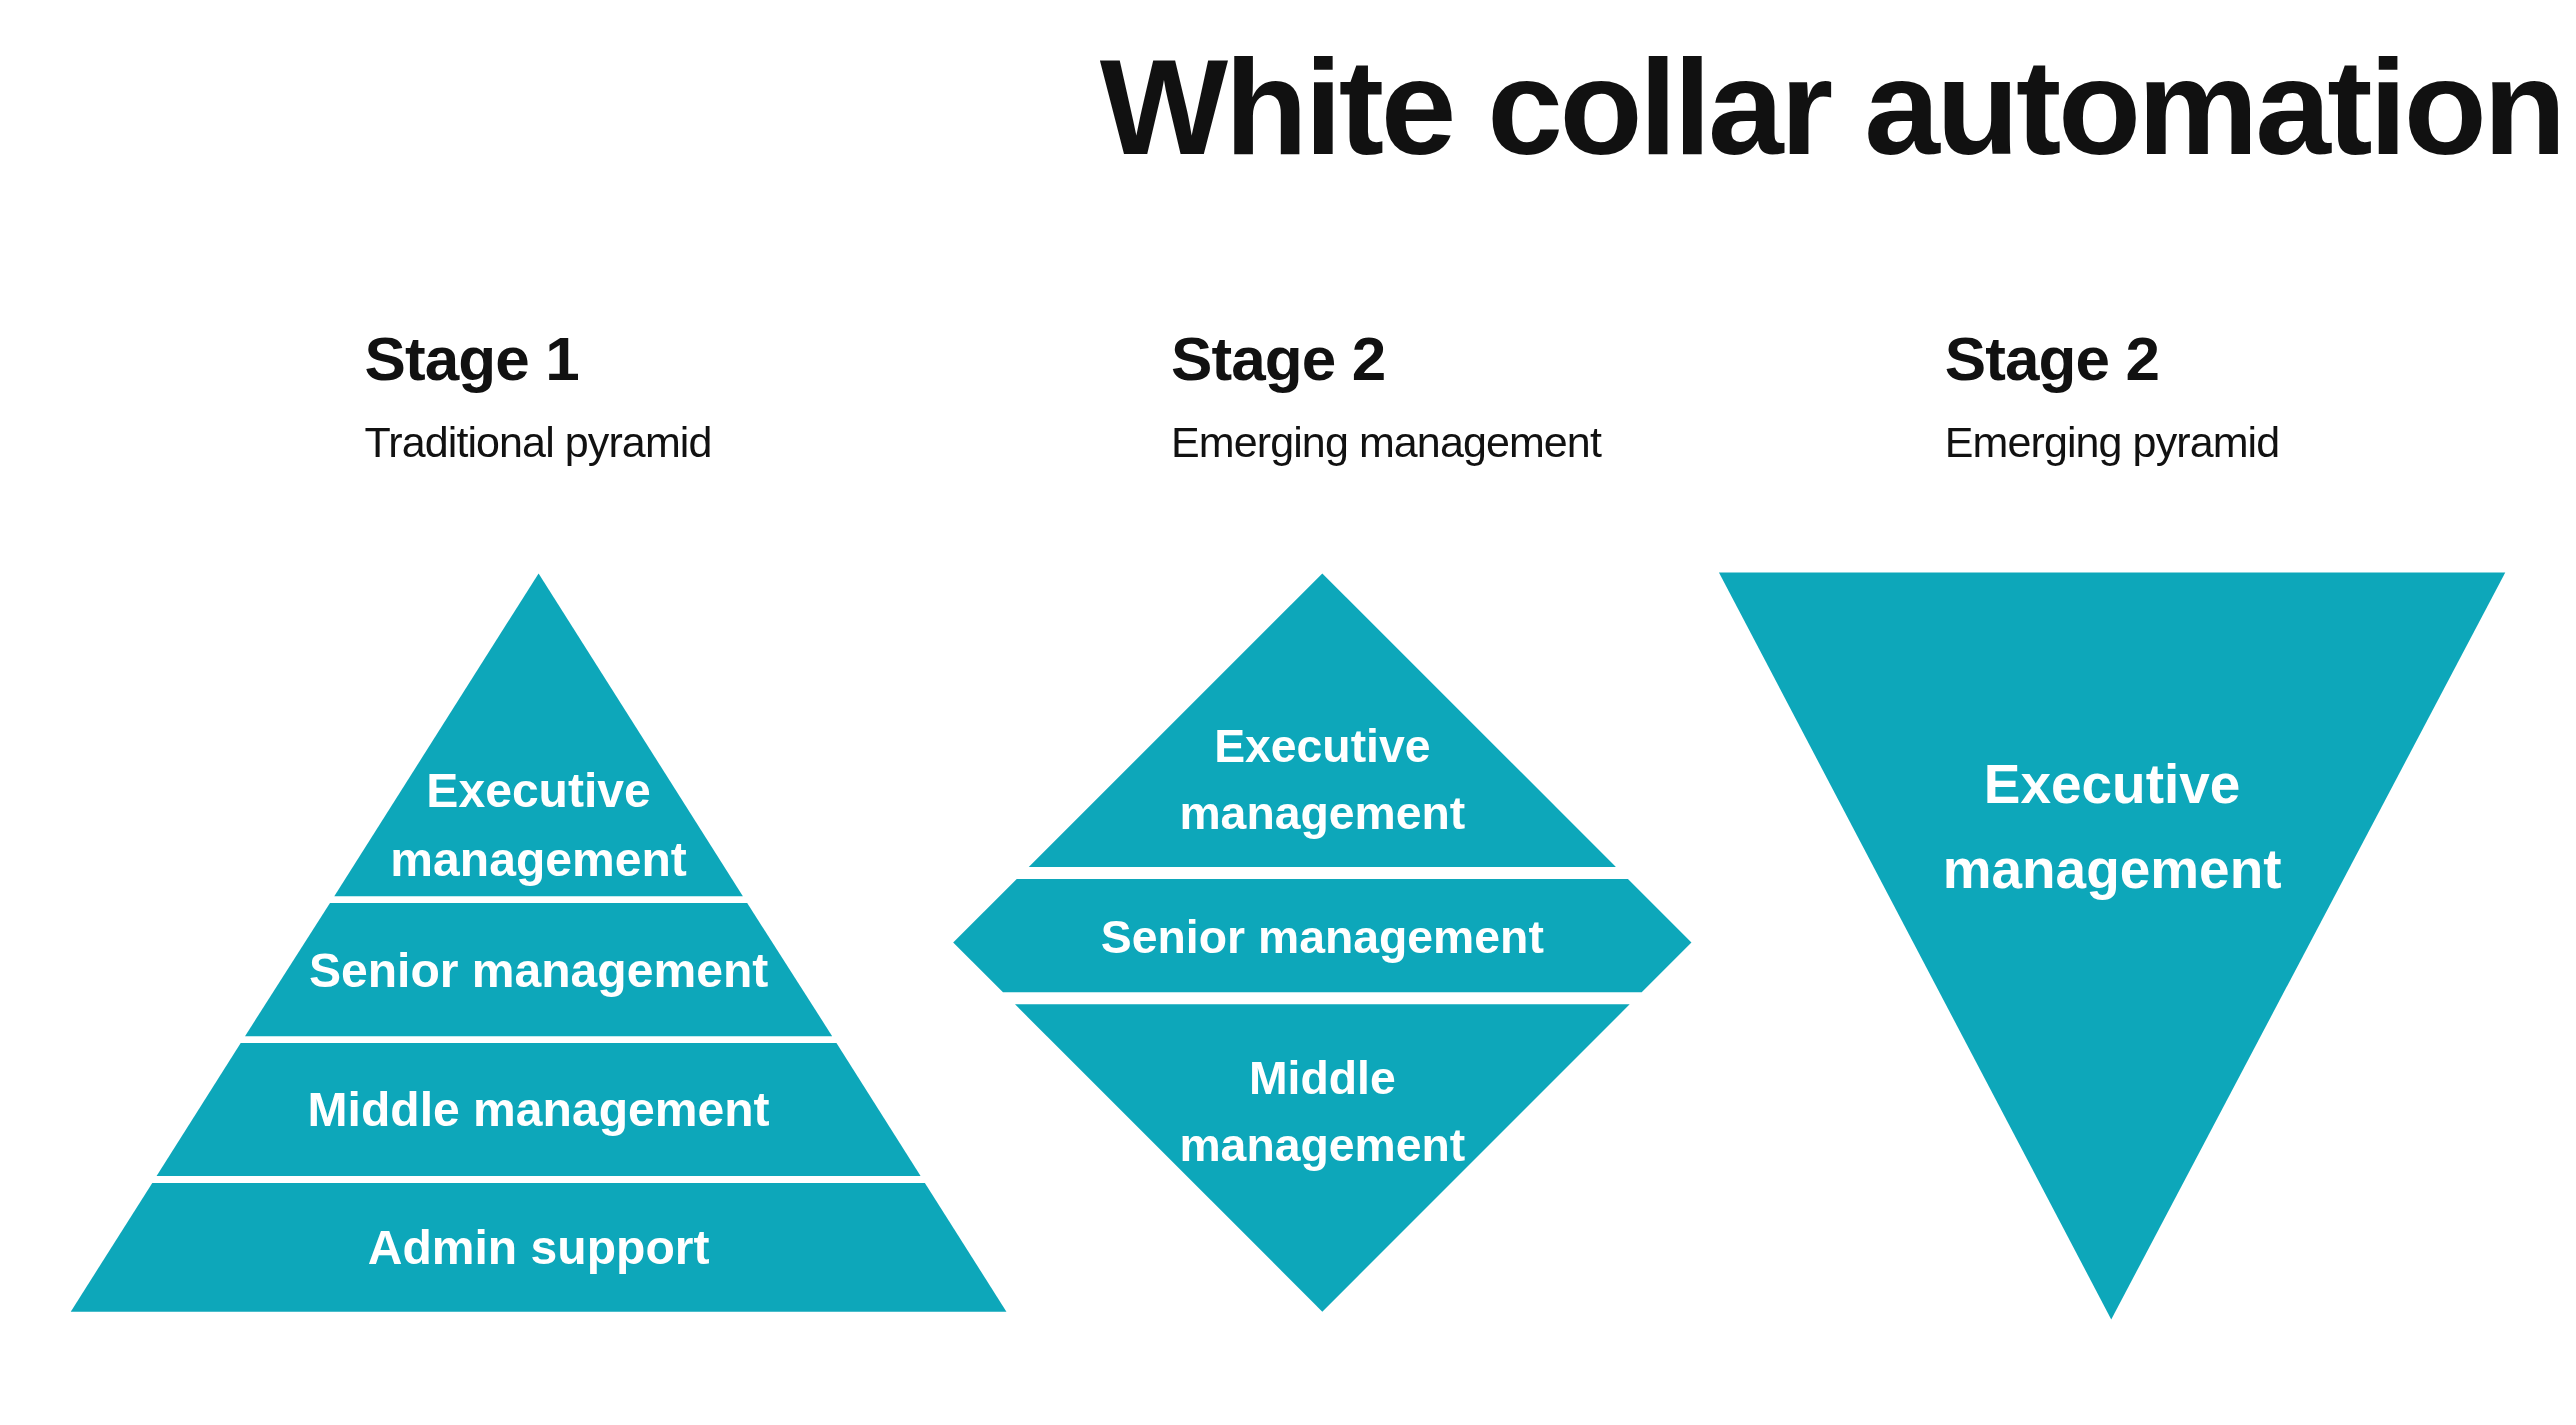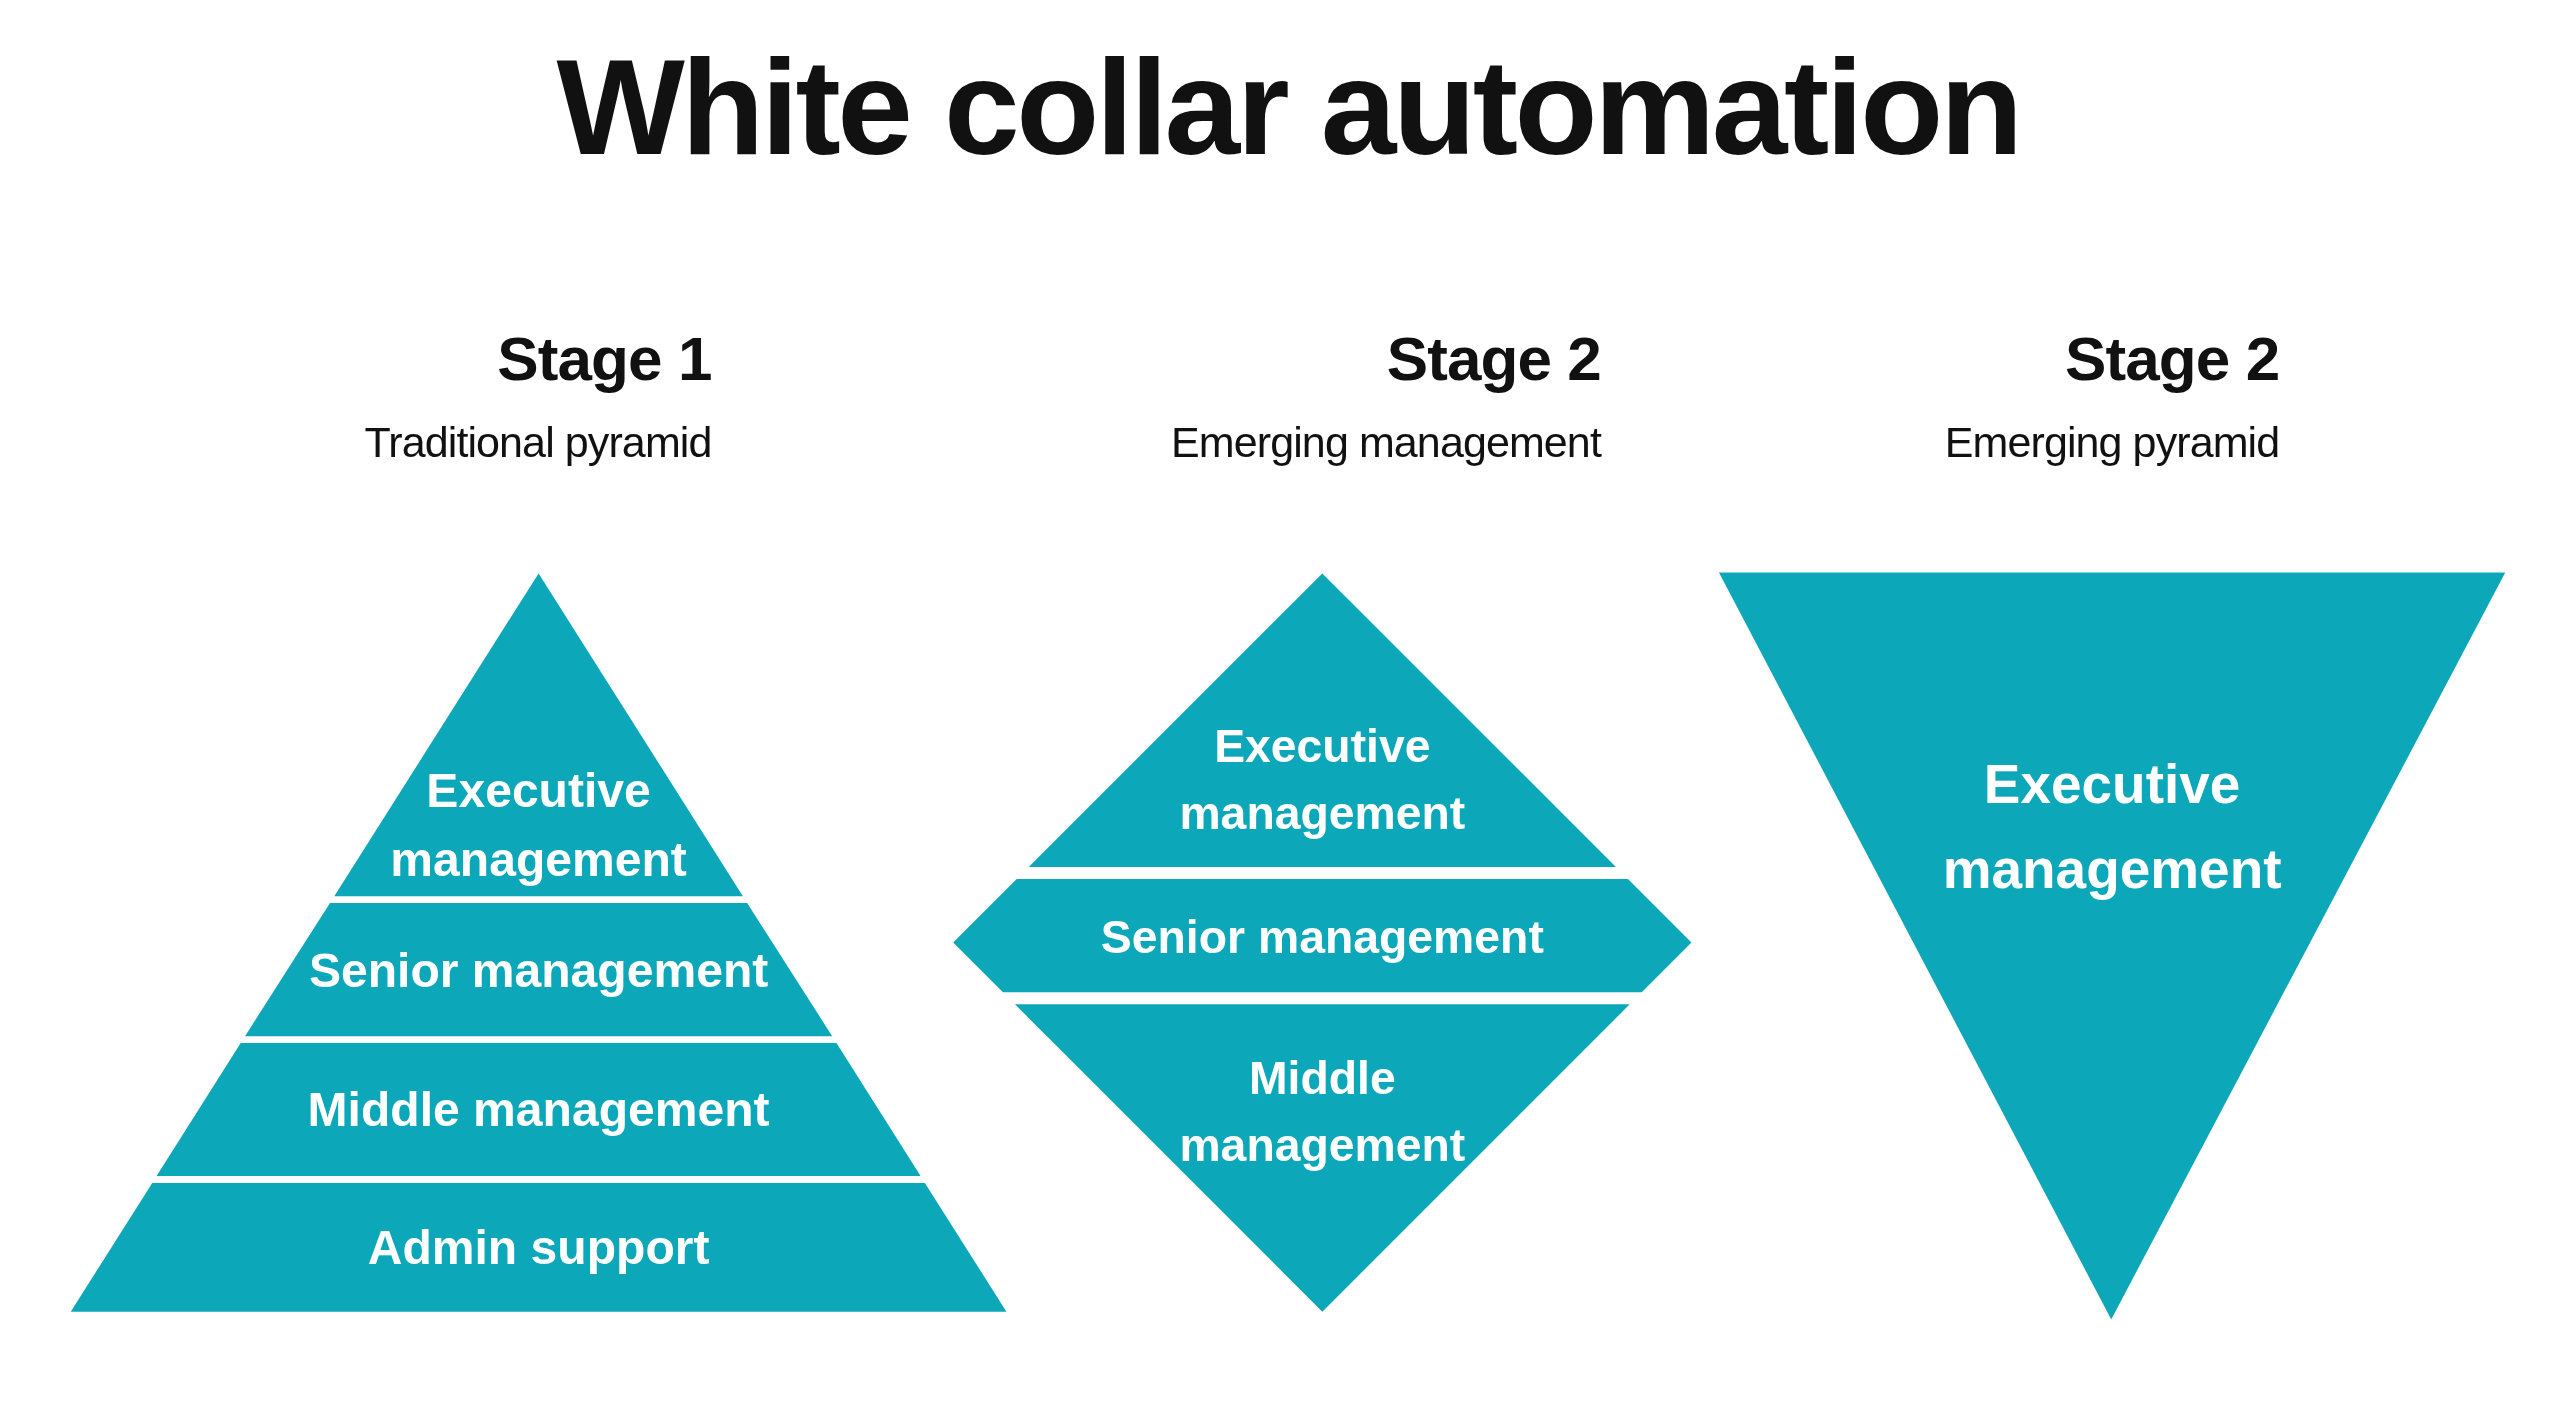--- a/index.html
+++ b/index.html
@@ -15,33 +15,33 @@
     width: 2576px;
     height: 1425px;
     background: var(--color-background);
     font-family: "Liberation Sans", sans-serif;
     overflow: hidden;
   }
   .title {
     position: absolute;
     top: 36px;
     left: 0;
-    right: 0;
-    text-align: center;
+    right: 13px;
+    text-align: right;
     font-size: 136px;
     line-height: 1.05;
     font-weight: 700;
     letter-spacing: -3.4px;
     color: var(--color-heading_text);
   }
   .stage-col {
     position: absolute;
     top: 328px;
     transform: translateX(-50%);
-    text-align: right;
+    text-align: left;
     color: var(--color-heading_text);
     white-space: nowrap;
   }
   .stage-col .label {
     font-size: 62px;
     font-weight: 700;
     line-height: 1;
     margin-bottom: 31px;
     letter-spacing: -0.9px;
   }

